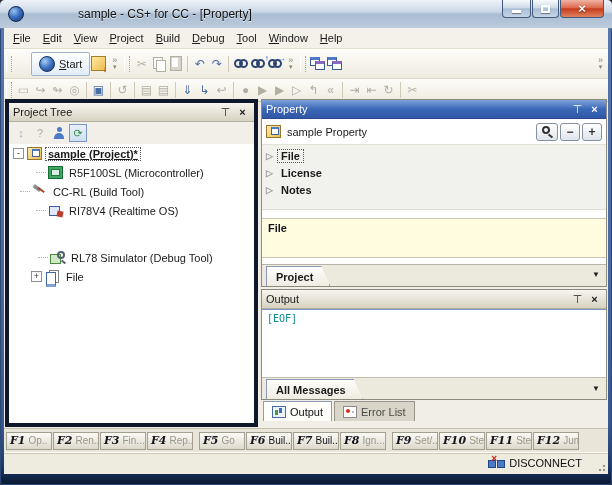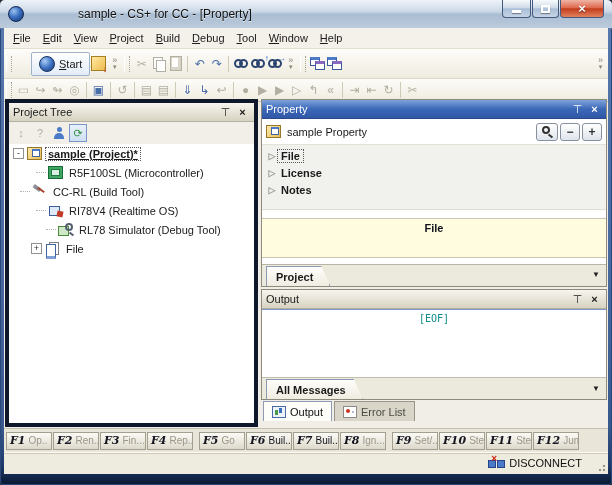--- a/index.html
+++ b/index.html
@@ -20,21 +20,21 @@
   .caption{position:absolute;top:0;right:8px;display:flex;}
   .cap{height:18px;border:1px solid #44597e;border-top:none;border-radius:0 0 4px 4px;margin-left:1px;
     display:flex;align-items:center;justify-content:center;box-sizing:border-box;
     background:linear-gradient(180deg,#f7fafc 0,#cfdbe8 45%,#a9bed6 52%,#c6d5e6 100%);}
   .cap-min{width:29px;} .cap-max{width:27px;}
   .cap-close{width:44px;background:linear-gradient(180deg,#f0b4a4 0,#dd6a4e 45%,#c23c1c 52%,#e2825e 100%);}
   .glyph-min{width:9px;height:3px;background:#fff;box-shadow:0 1px 1px rgba(0,0,0,.4);margin-top:6px;}
   .glyph-max{width:9px;height:8px;border:2px solid #fff;box-shadow:0 1px 1px rgba(0,0,0,.35);box-sizing:border-box;}
   .glyph-close{color:#fff;font-weight:bold;font-size:13px;line-height:1;text-shadow:0 1px 1px rgba(0,0,0,.5);}
   
-  .content{position:absolute;left:4px;right:4px;top:28px;bottom:11px;background:#f0eee6;overflow:hidden;text-align:center;}
+  .content{position:absolute;left:4px;right:4px;top:28px;bottom:11px;background:#f0eee6;overflow:hidden;}
   
   .menubar{height:20px;display:flex;align-items:center;background:#f3f1ea;border-bottom:1px solid #e2ded0;padding-left:3px;}
   .menu-item{padding:3px 6px;cursor:default;}
   .menu-item u{text-decoration:underline;}
   
   .toolbar{display:flex;align-items:center;background:linear-gradient(180deg,#fdfcf9 0,#efecdf 100%);}
   .tb1{height:29px;border-bottom:1px solid #ddd9c9;}
   .tb2{height:22px;border-bottom:1px solid #c9c4b2;}
   .grip{width:4px;height:16px;margin:0 3px 0 2px;border-left:1px solid #fff;border-right:1px dotted #a9a494;}
   .vsep{width:1px;height:16px;background:#cfcab8;margin:0 3px;}
@@ -386,21 +386,21 @@
             <span class="tlabel">CC-RL (Build Tool)</span>
           </div>
           <div class="trow" style="padding-left: 18px;">
             <span class="hconn"></span>
             <span class="ti ti-rtos">
               <i></i>
               <b></b>
             </span>
             <span class="tlabel">RI78V4 (Realtime OS)</span>
           </div>
-          <div class="trow" style="padding-left: 28px;">
+          <div class="trow" style="padding-left: 20px; margin-top: 28px;">
             <span class="hconn"></span>
             <span class="ti ti-sim">
               <i></i>
               <b></b>
               <u></u>
             </span>
             <span class="tlabel">RL78 Simulator (Debug Tool)</span>
           </div>
           <div class="trow" style="padding-left: 18px;">
             <span class="exp">+</span>

